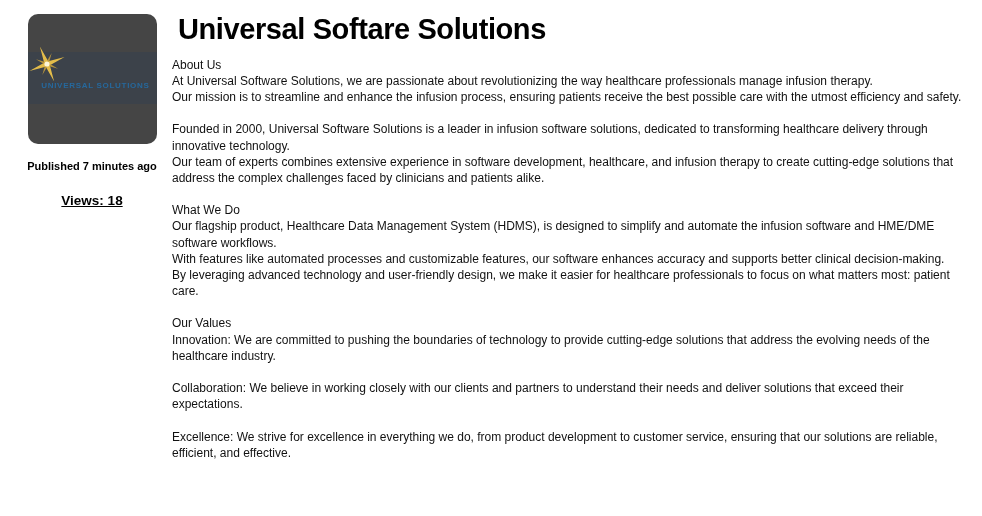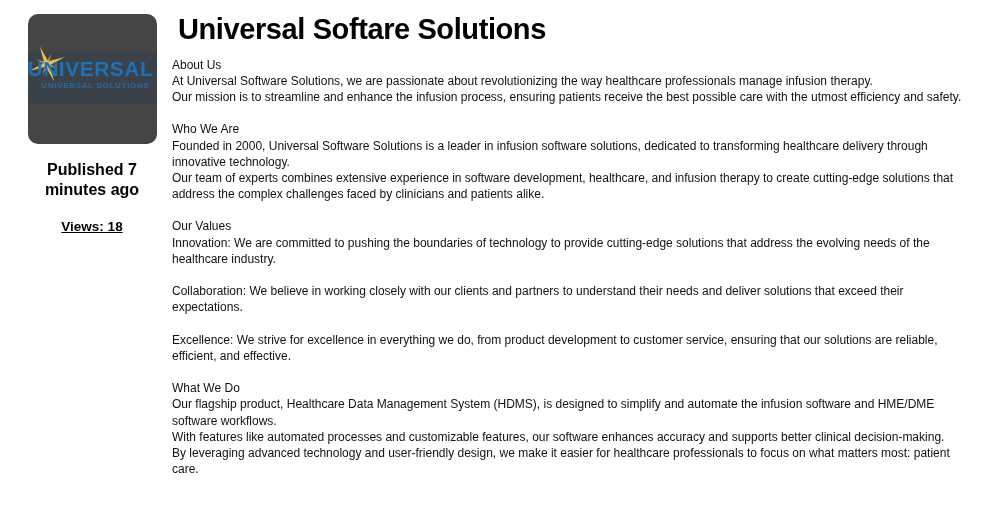--- a/index.html
+++ b/index.html
@@ -67,21 +67,21 @@
   .sparkle {
     position: absolute;
     left: -1px;
     top: 30px;
     width: 40px;
     height: 40px;
   }
   .published {
     margin: 16px 0 0;
     padding: 0 16px;
-    font-size: 16px;
+    font-size: 11px;
     font-weight: 700;
     line-height: 1.25;
   }
   .views {
     margin: 19px 0 0;
     font-size: 13.5px;
     font-weight: 700;
     text-decoration: underline;
   }
   
@@ -119,54 +119,52 @@
       <div class="logo-band"></div>
       <svg class="sparkle" viewBox="0 0 40 40" aria-hidden="true">
         <g transform="rotate(-22 20 20)">
           <polygon points="20,1 22.2,17.8 39,20 22.2,22.2 20,39 17.8,22.2 1,20 17.8,17.8" fill="#e3bc4a"></polygon>
         </g>
         <g transform="rotate(23 20 20)">
           <polygon points="20,8 21.4,18.6 32,20 21.4,21.4 20,32 18.6,21.4 8,20 18.6,18.6" fill="#c9a13c" opacity="0.85"></polygon>
         </g>
         <circle cx="20" cy="20" r="2.6" fill="#fdf6d8"></circle>
       </svg>
-      <div class="logo-title">UNIVERSAL</div>
       <div class="logo-subtitle">UNIVERSAL SOLUTIONS</div>
     </div>
     <p class="published">Published 7 minutes ago</p>
     <p class="views">Views: 18</p>
   </aside>
 
   <main class="content">
     <h1 class="page-title">Universal Softare Solutions</h1>
 
     <div class="article-body">
       <section class="article-section">
         <p class="sec-heading">About Us</p>
         <p class="sec-body">At Universal Software Solutions, we are passionate about revolutionizing the way healthcare professionals manage infusion therapy.
 Our mission is to streamline and enhance the infusion process, ensuring patients receive the best possible care with the utmost efficiency and safety.</p>
       </section>
 
       <section class="article-section">
-        <p class="sec-heading">Who We Are</p>
         <p class="sec-body">Founded in 2000, Universal Software Solutions is a leader in infusion software solutions, dedicated to transforming healthcare delivery through innovative technology.
 Our team of experts combines extensive experience in software development, healthcare, and infusion therapy to create cutting-edge solutions that address the complex  challenges faced by clinicians and patients alike.</p>
+      </section>
+
+      <section class="article-section">
+        <p class="sec-heading">What We Do</p>
+        <p class="sec-body">Our flagship product, Healthcare Data Management System (HDMS), is designed to simplify and automate the infusion software and HME/DME software workflows.
+With features like automated processes and customizable features, our software enhances accuracy and supports better clinical decision-making.
+By leveraging advanced technology and user-friendly design, we make it easier for healthcare professionals to focus on what matters most: patient care.</p>
       </section>
 
       <section class="article-section">
         <p class="sec-heading">Our Values</p>
         <p class="sec-body">Innovation: We are committed to pushing the boundaries of technology to provide cutting-edge solutions that address the evolving needs of the healthcare industry.
 
 Collaboration: We believe in working closely with our clients and partners to understand their needs and deliver solutions that exceed their expectations.
 
 Excellence: We strive for excellence in everything we do, from product development to customer service, ensuring that our solutions are reliable, efficient, and effective.</p>
       </section>
-
-      <section class="article-section">
-        <p class="sec-heading">What We Do</p>
-        <p class="sec-body">Our flagship product, Healthcare Data Management System (HDMS), is designed to simplify and automate the infusion software and HME/DME software workflows.
-With features like automated processes and customizable features, our software enhances accuracy and supports better clinical decision-making.
-By leveraging advanced technology and user-friendly design, we make it easier for healthcare professionals to focus on what matters most: patient care.</p>
-      </section>
     </div>
   </main>
 
 </div>
 
 </body></html>

